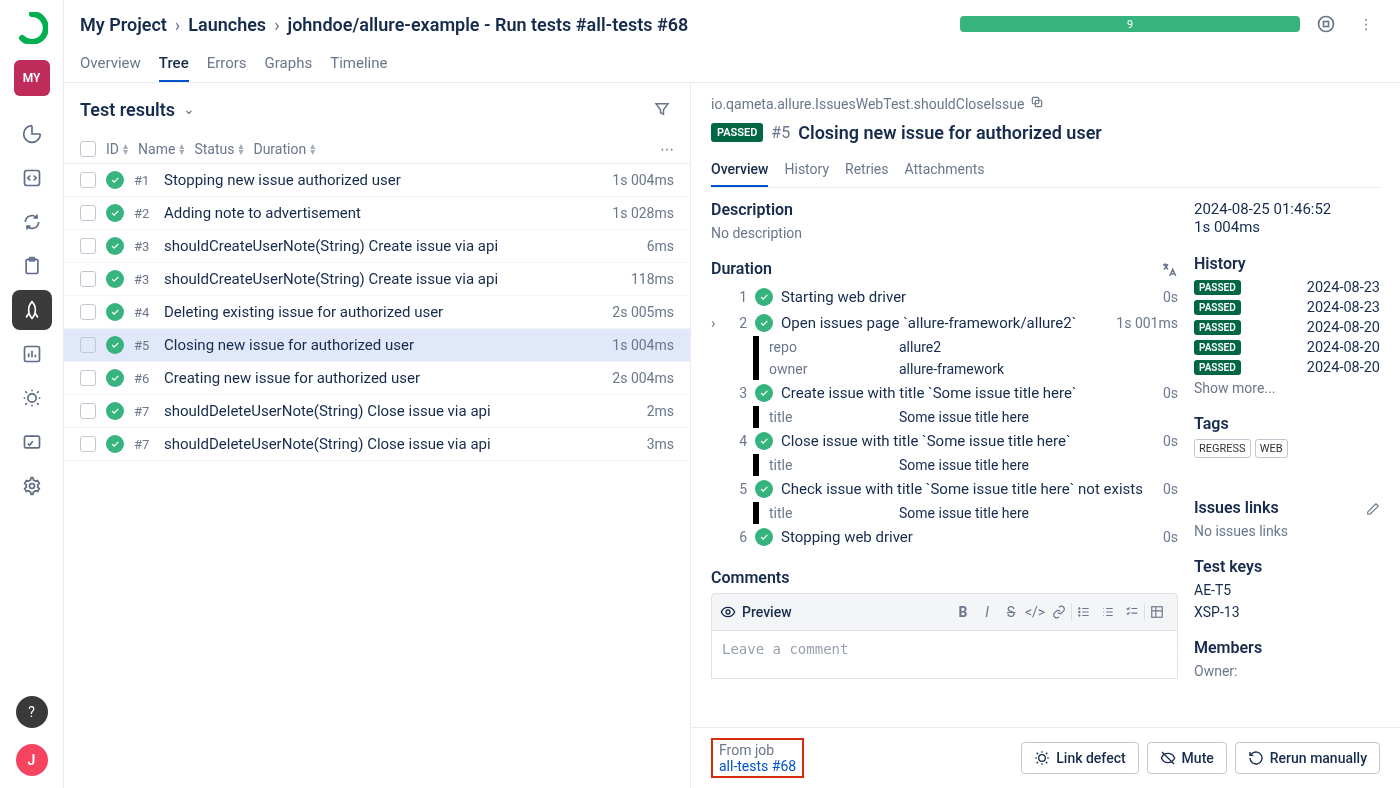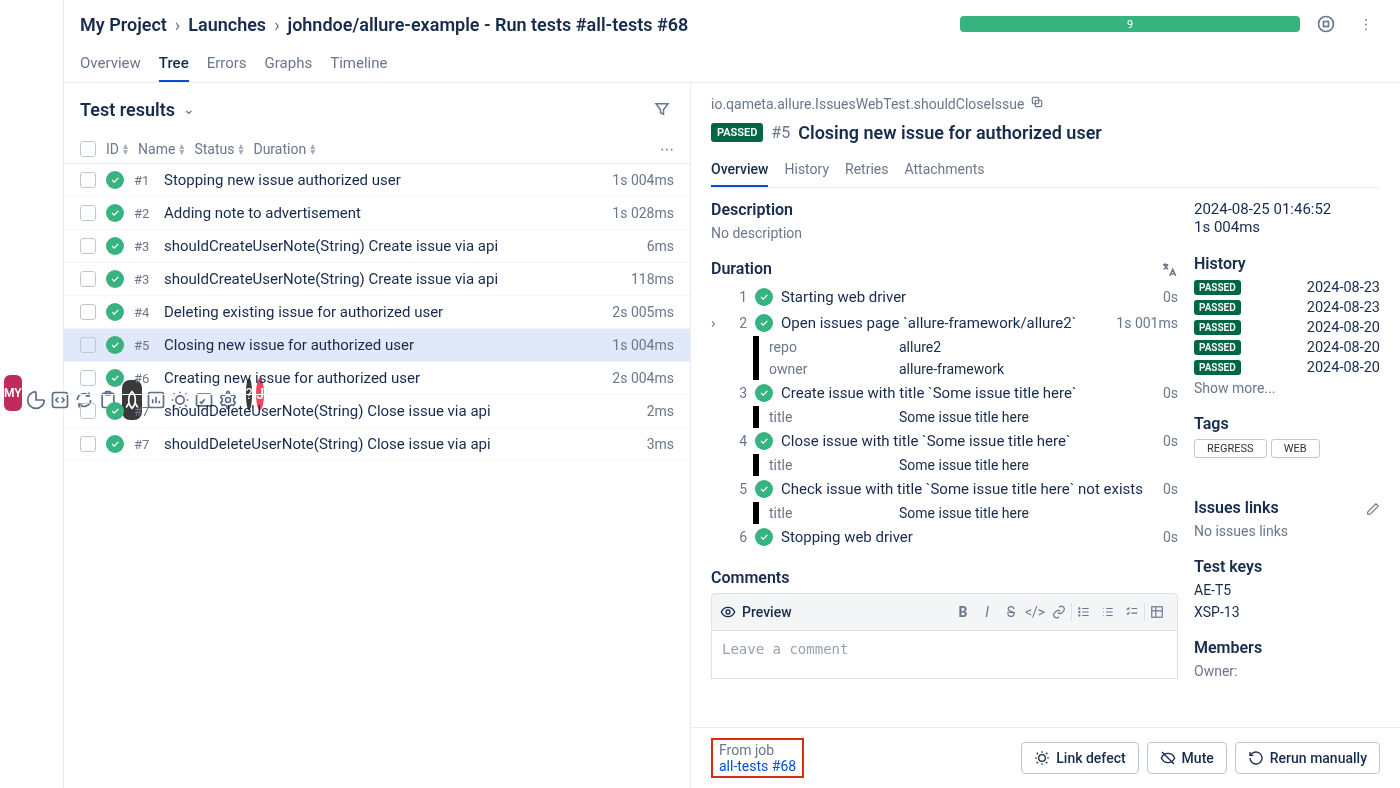--- a/index.html
+++ b/index.html
@@ -1,18 +1,18 @@
 <!DOCTYPE html>
 <html><head>
 <meta charset="utf-8">
 <style>
   * { box-sizing: border-box; margin: 0; padding: 0; }
   body { font-family: -apple-system, BlinkMacSystemFont, "Segoe UI", Roboto, sans-serif; font-size: 14px; color: #172B4D; background: #fff; height: 788px; width: 1400px; overflow: hidden; }
   .app { display: flex; height: 100%; }
-  .sidebar { width: 64px; background: #fff; border-right: 1px solid #ebecf0; display: flex; flex-direction: row; align-items: center; padding-top: 12px; gap: 4px; }
+  .sidebar { width: 64px; background: #fff; border-right: 1px solid #ebecf0; display: flex; flex-direction: column; align-items: center; padding-top: 12px; gap: 4px; }
   .logo { width: 32px; height: 32px; margin-bottom: 12px; }
   .avatar-sq { width: 36px; height: 36px; border-radius: 6px; background: #bf2b5a; color: #fff; display: flex; align-items: center; justify-content: center; font-size: 12px; font-weight: 600; margin-bottom: 14px; }
   .side-ico { width: 40px; height: 40px; display: flex; align-items: center; justify-content: center; color: #5E6C84; border-radius: 8px; cursor: pointer; }
   .side-ico.active { background: #3a3a3a; color: #fff; }
   .sidebar-spacer { flex: 1; }
   .avatar-circle { width: 32px; height: 32px; border-radius: 50%; background: #f6435f; color: #fff; display:flex; align-items:center; justify-content:center; font-weight:600; margin-bottom:12px; }
   .help-ico { width:32px; height:32px; border-radius:50%; background:#3a3a3a; color:#fff; display:flex; align-items:center; justify-content:center; margin-bottom:12px;}
   .main { flex: 1; display: flex; flex-direction: column; min-width:0; }
   .topbar { display: flex; align-items: center; padding: 10px 20px 0 16px; gap: 12px; }
   .crumbs { display:flex; align-items:center; gap: 8px; font-size: 18px; font-weight:600; flex:1; }
@@ -59,21 +59,21 @@
   .exec-head { display:flex; align-items:center; gap:8px; }
   .step { display:flex; align-items:center; gap:8px; padding: 4px 0; font-size:15px;}
   .step .num { width:16px; text-align:right; color:#6b778c; font-size:14px;}
   .step .dur { margin-left:auto; color:#6b778c; font-size:14px;}
   .step .caret { width:12px; color:#6b778c; }
   .params { margin-left: 42px; border-left:6px solid #000000; padding-left:10px; }
   .param-row { display:flex; padding:3px 0; }
   .param-row .k { width:130px; color:#6b778c; }
   .side-date { font-size:15px; }
   .hist-row { display:flex; align-items:center; justify-content:space-between; margin:3px 0; font-size:14.5px; }
-  .tag { border:1px solid #c1c7d0; border-radius:3px; padding:2px 12px; font-size:11px; display:inline-block; margin-right:4px; color:#333; }
+  .tag { border:1px solid #c1c7d0; border-radius:3px; padding:2px 4px; font-size:11px; display:inline-block; margin-right:4px; color:#333; }
   .link-edit { color:#6b778c; cursor:pointer; }
   .section-head { display:flex; align-items:center; justify-content:space-between;margin-top:40px; }
   .comments .toolbar { display:flex; align-items:center; background:#f4f5f7; border:1px solid #dfe1e6; border-radius:4px 4px 0 0; padding:6px 8px; }
   .comments .toolbar .btn { width:24px; height:24px; display:flex; align-items:center; justify-content:center; color:#6b778c; cursor:pointer; }
   .preview { display:flex; align-items:center; gap:6px; cursor:pointer; font-weight:500; color:#172B4D;}
   .toolbar-spacer { flex:1; }
   .vsep { width:1px; height:18px; background:#dfe1e6;}
   .textarea { border:1px solid #dfe1e6; border-top:none; padding:10px; height:48px; color:#97a0af; font-family: monospace; }
   .footer { border-top:1px solid #ebecf0; padding:10px 20px; display:flex; align-items:center; }
   .from-job { border:2px solid #d92c0c; padding:2px 6px; }

